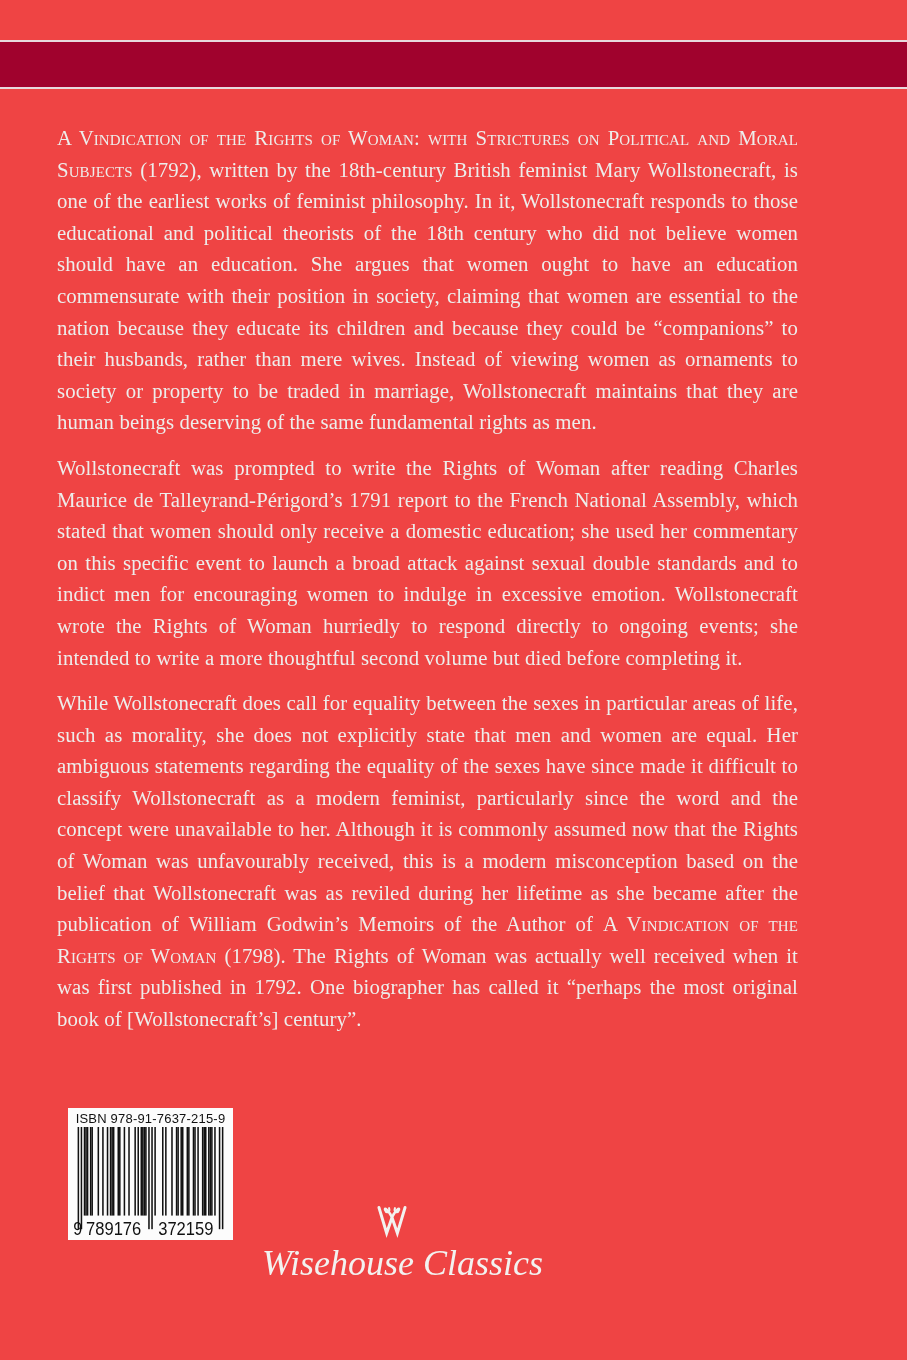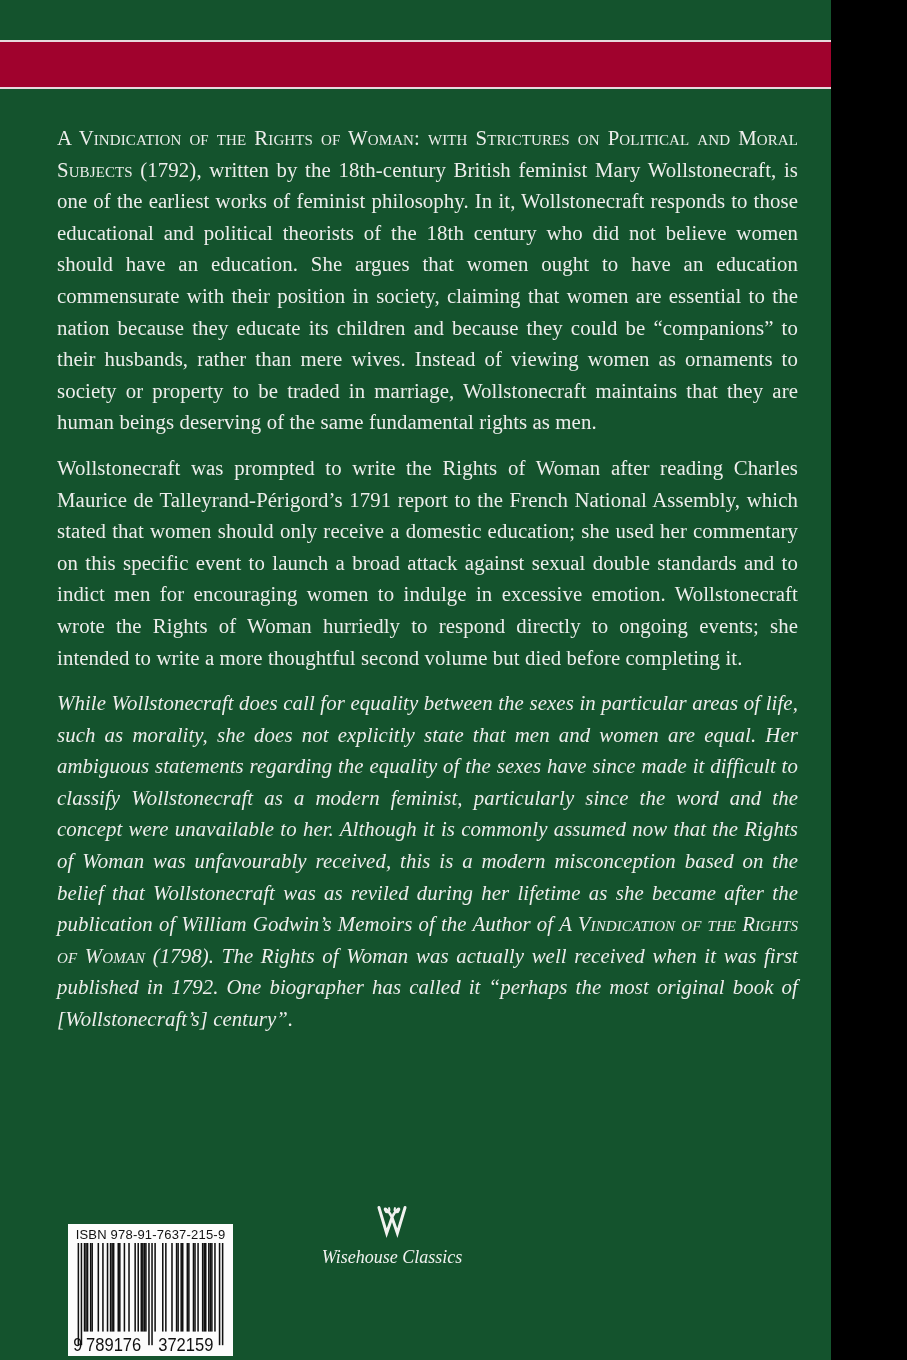--- a/index.html
+++ b/index.html
@@ -2,23 +2,23 @@
 <html><head>
 <meta charset="utf-8">
 <style>
   html, body {
     margin: 0;
     padding: 0;
     background: #000;
   }
   .cover {
     position: relative;
-    width: 831px;
+    width: 907px;
     height: 1360px;
-    background: #14532d;
+    background: #ef4444;
     overflow: hidden;
     font-family: "Liberation Serif", serif;
   }
   
   .band {
     position: absolute;
     left: 0;
     top: 40px;
     width: 100%;
     height: 45px;
@@ -33,27 +33,27 @@
     width: 741px;
     color: #EDEDEB;
   }
   .synopsis p {
     margin: 0 0 14px 0;
     font-size: 20.8px;
     line-height: 31.6px;
     text-align: justify;
     letter-spacing: 0.1px;
   }
-  .synopsis p:last-child { margin-bottom: 8px; font-style: italic; }
+  .synopsis p:last-child { margin-bottom: 8px; }
   .sc { font-variant: small-caps; }
   
   .barcode-box {
     position: absolute;
     left: 68px;
-    top: 1224px;
+    top: 1108px;
     width: 165px;
     height: 132px;
     background: #FCFCFC;
     box-sizing: border-box;
     padding: 3px 5px 4px 5px;
     display: flex;
     flex-direction: column;
   }
   .isbn-label {
     font-family: "Liberation Sans", sans-serif;
@@ -79,23 +79,23 @@
     text-align: center;
     color: #F2F2F0;
   }
   .brand-logo {
     display: block;
     margin: 0 auto;
     width: 38px;
     height: 40px;
   }
   .brand-name {
-    margin-top: 2px;
+    margin-top: 8px;
     font-style: italic;
-    font-size: 18px;
+    font-size: 36px;
     line-height: 30px;
     white-space: nowrap;
   }
   .brand-site {
     margin-top: 7px;
     font-style: italic;
     font-size: 24px;
     line-height: 28px;
     white-space: nowrap;
   }

